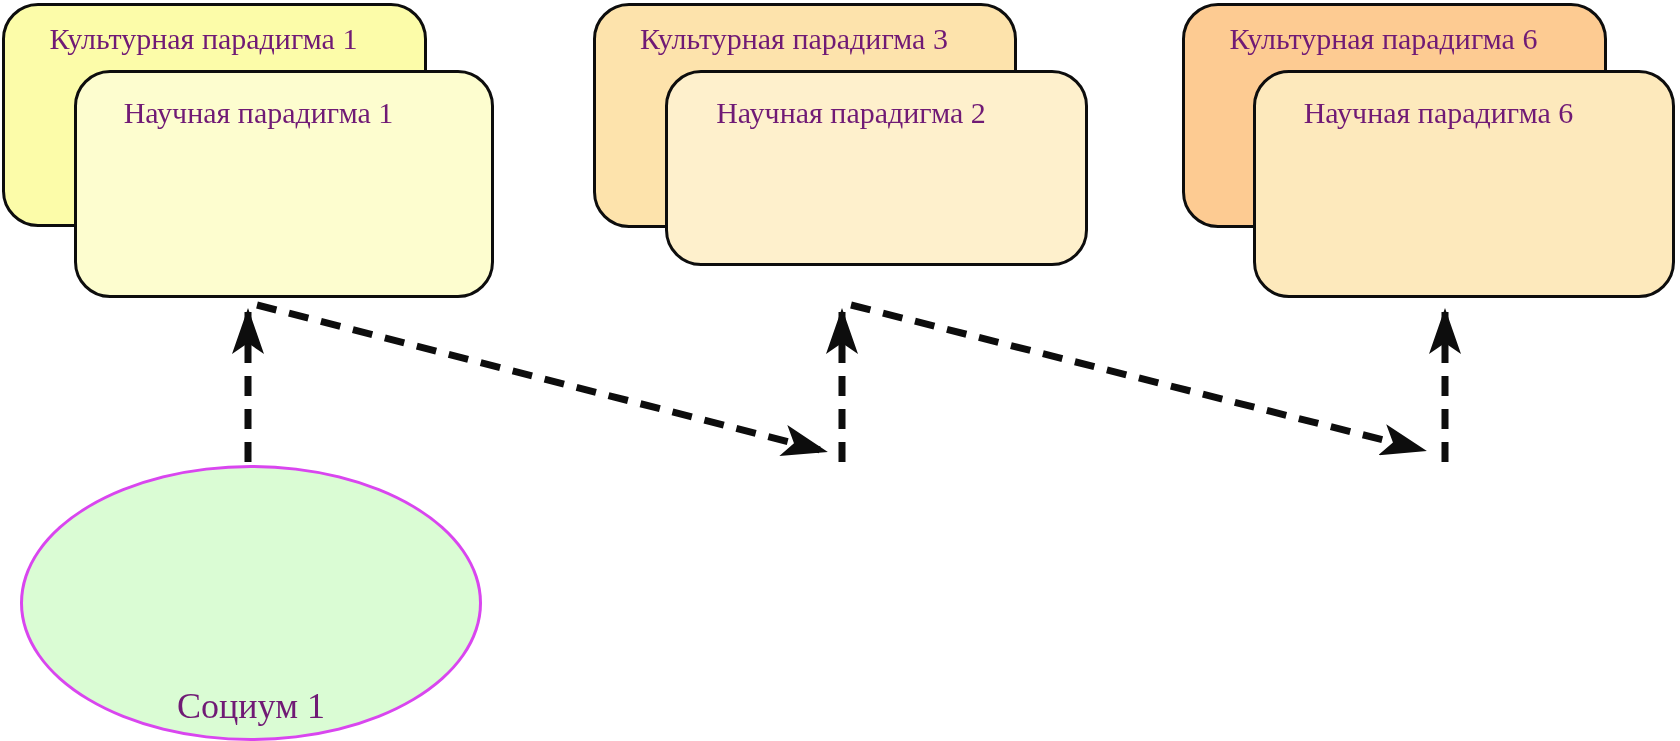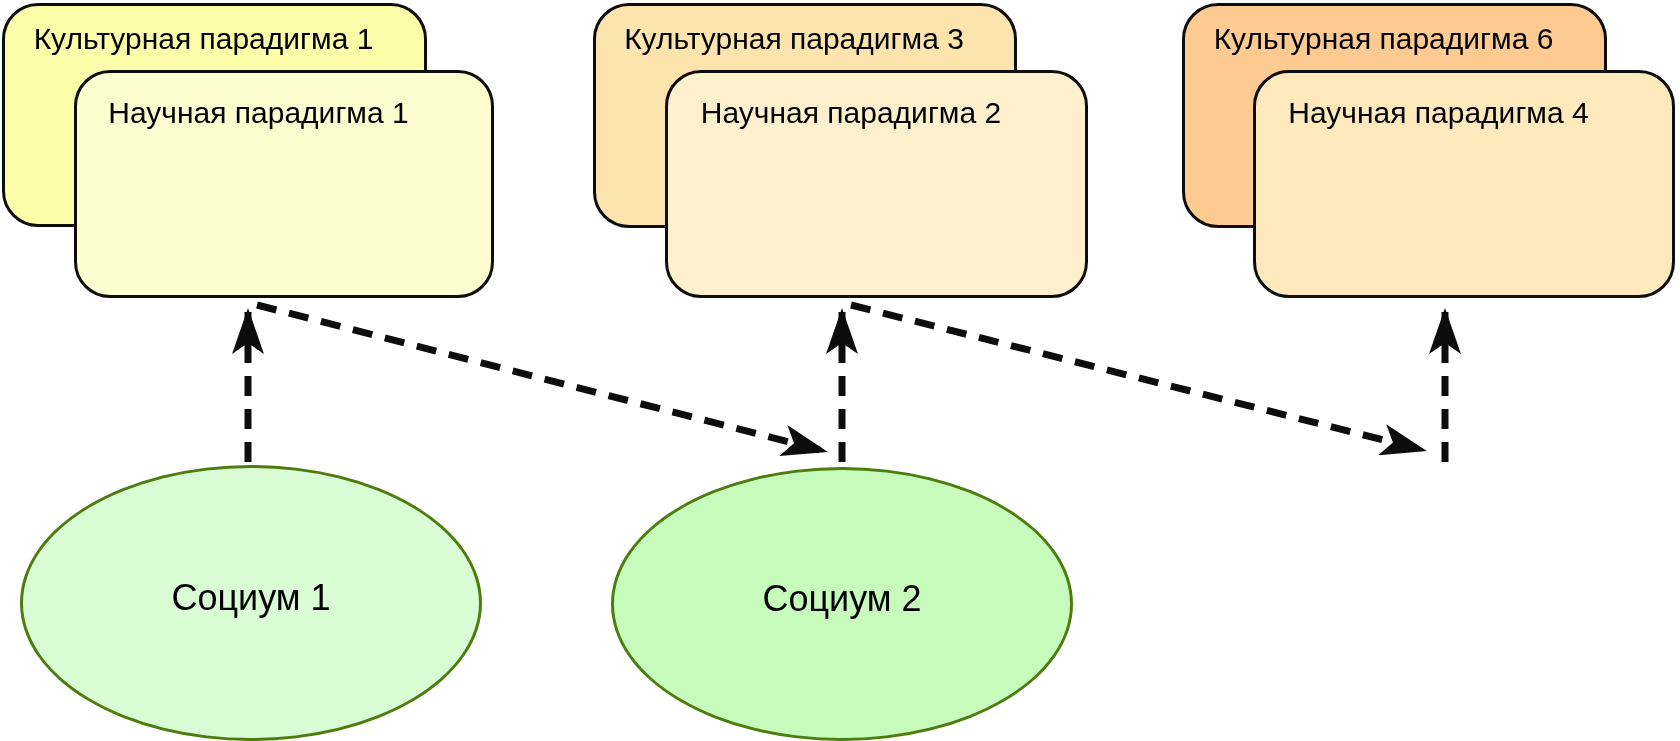--- a/index.html
+++ b/index.html
@@ -1,45 +1,45 @@
 <!DOCTYPE html>
 <html><head>
 <meta charset="utf-8">
 <style>
   html,body{margin:0;padding:0;background:#ffffff;}
   .canvas{
     position:relative;
     width:1680px;height:741px;
     background:#ffffff;
     overflow:hidden;
-    font-family:Liberation Sans, sans-serif;
-    color:#000000;
+    font-family:Liberation Serif, serif;
+    color:#701a75;
   }
   .card{
     position:absolute;
     box-sizing:border-box;
     border:3px solid #0d0d0d;
     border-radius:36px;
   }
   .card .label{
     display:block;
     font-size:30px;
     line-height:1.25;
     text-align:center;
     white-space:nowrap;
   }
   .card.back .label{padding:14px 22px 0 0;}
   .card.front .label{padding:21px 62px 0 0;margin-left:11px;}
   .ellipse{
     position:absolute;
     box-sizing:border-box;
-    border:3px solid #4d7c0f;
+    border:3px solid #d946ef;
     border-radius:50%;
     display:flex;
-    align-items:center;
+    align-items:flex-end;
     justify-content:center;
   }
   .ellipse .label{
     font-size:36px;
     line-height:1.2;
     padding-bottom:10px;
     white-space:nowrap;
   }
   
   .arrows{position:absolute;left:0;top:0;width:1680px;height:741px;pointer-events:none;}
@@ -53,36 +53,33 @@
   <div class="card back" style="left: 2px; top: 3px; width: 425px; height: 224px; background: rgb(252, 252, 169);" data-fill="diagram.groups.0.culture_fill">
     <span class="label">Культурная парадигма 1</span>
   </div>
   <div class="card front" style="left: 74px; top: 70px; width: 420px; height: 228px; background: rgb(253, 253, 207);" data-fill="diagram.groups.0.science_fill">
     <span class="label">Научная парадигма 1</span>
   </div>
 
   <div class="card back" style="left: 593px; top: 3px; width: 424px; height: 225px; background: rgb(253, 227, 172);" data-fill="diagram.groups.1.culture_fill">
     <span class="label">Культурная парадигма 3</span>
   </div>
-  <div class="card front" style="left: 665px; top: 70px; width: 423px; height: 228px; background: rgb(254, 240, 204);" data-fill="diagram.groups.1.science_fill">
+  <div class="card front" style="left: 665px; top: 70px; width: 423px; height: 196px; background: rgb(254, 240, 204);" data-fill="diagram.groups.1.science_fill">
     <span class="label">Научная парадигма 2</span>
   </div>
 
   <div class="card back" style="left: 1182px; top: 3px; width: 425px; height: 225px; background: rgb(253, 203, 146);" data-fill="diagram.groups.2.culture_fill">
     <span class="label">Культурная парадигма 6</span>
   </div>
   <div class="card front" style="left: 1253px; top: 70px; width: 422px; height: 228px; background: rgb(253, 233, 188);" data-fill="diagram.groups.2.science_fill">
-    <span class="label">Научная парадигма 4</span>
+    <span class="label">Научная парадигма 6</span>
   </div>
 
   <div class="ellipse" style="left: 20px; top: 465px; width: 462px; height: 276px; background: rgb(218, 252, 212);" data-fill="diagram.groups.0.socium_fill">
     <span class="label">Социум 1</span>
-  </div>
-  <div class="ellipse" style="left: 611px; top: 467px; width: 462px; height: 274px; background: rgb(199, 251, 188);" data-fill="diagram.groups.1.socium_fill">
-    <span class="label">Социум 2</span>
   </div>
 
   <svg class="arrows" viewBox="0 0 1680 741" xmlns="http://www.w3.org/2000/svg">
     <defs>
       <marker id="ah" viewBox="0 0 46 32" refX="42" refY="16" markerWidth="46" markerHeight="32" markerUnits="userSpaceOnUse" orient="auto">
         <path d="M46,16 L0,0 L11,16 L0,32 Z" fill="#0d0d0d"></path>
       </marker>
     </defs>
     <line x1="248" y1="462" x2="248" y2="312" marker-end="url(#ah)"></line>
     <path class="link" d="M257,305 L824,451" marker-end="url(#ah)"></path>

